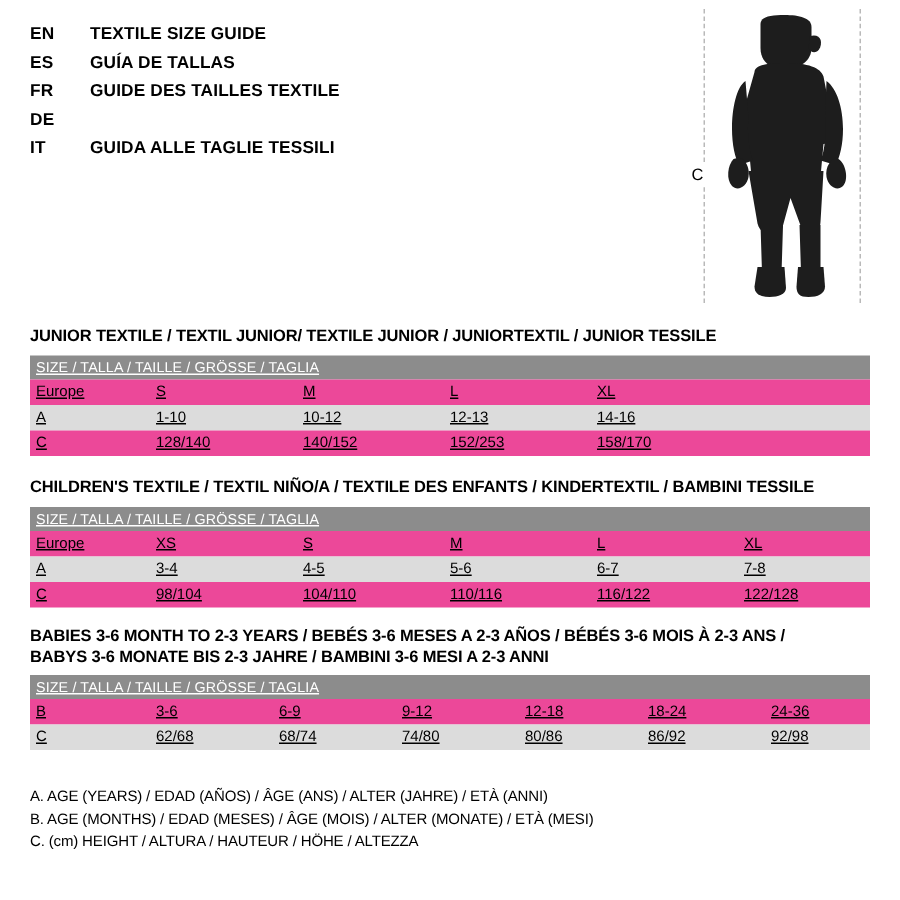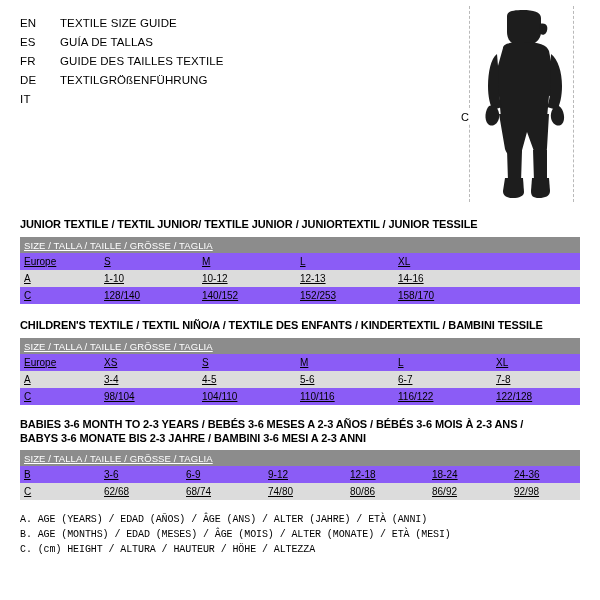--- a/index.html
+++ b/index.html
@@ -26,20 +26,21 @@
   .header {
     position: absolute;
     top: 14px;
     left: 20px;
     width: 420px;
   }
   .header-row {
     display: flex;
     align-items: baseline;
     line-height: 19px;
+    font-weight: bold;
   }
   .lang-code {
     width: 40px;
     font-size: 11.5px;
     letter-spacing: 0.2px;
   }
   .lang-text {
     font-size: 11.5px;
     letter-spacing: 0.1px;
   }
@@ -116,21 +117,21 @@
     font-size: 9.5px;
     font-weight: normal;
     letter-spacing: 0.1px;
     padding-left: 4px;
     height: 16px;
   }
   .tbl .band td {
     background: #dcdcdc;
   }
   .tbl .plain td {
-    background: #8b5cf6;
+    background: #ec4899;
   }
   .tbl td.k {
     padding-left: 4px;
     width: 78px;
   }
   .tbl td.v {
     padding-left: 2px;
   }
 
   
@@ -155,24 +156,24 @@
     <div class="header-row">
       <span class="lang-code">ES</span>
       <span class="lang-text">GUÍA DE TALLAS</span>
     </div>
     <div class="header-row">
       <span class="lang-code">FR</span>
       <span class="lang-text">GUIDE DES TAILLES TEXTILE</span>
     </div>
     <div class="header-row">
       <span class="lang-code">DE</span>
-      <span class="lang-text">TEXTILGRÖßENFÜHRUNG</span>
     </div>
     <div class="header-row">
       <span class="lang-code">IT</span>
+      <span class="lang-text">GUIDA ALLE TAGLIE TESSILI</span>
     </div>
   </div>
 
   <div class="figure-box">
     <div class="dash-left"></div>
     <div class="dash-right"></div>
     <div class="c-label">C</div>
     <svg class="kid" width="96" height="192" viewBox="0 0 96 192" xmlns="http://www.w3.org/2000/svg">
       <g fill="#1d1d1d">
 
@@ -287,19 +288,19 @@
       <td class="v">62/68</td>
       <td class="v">68/74</td>
       <td class="v">74/80</td>
       <td class="v">80/86</td>
       <td class="v">86/92</td>
       <td class="v">92/98</td>
     </tr>
   </tbody>
     </table>
 
-  <div class="legend" style="top:512px;font-family:Liberation Mono, monospace;">
+  <div class="legend" style="top:524px;">
     <div>A. AGE (YEARS) / EDAD (AÑOS) / ÂGE (ANS) / ALTER (JAHRE) / ETÀ (ANNI)</div>
     <div>B. AGE (MONTHS) / EDAD (MESES) / ÂGE (MOIS) / ALTER (MONATE) / ETÀ (MESI)</div>
     <div>C. (cm) HEIGHT / ALTURA / HAUTEUR / HÖHE / ALTEZZA</div>
   </div>
 
 </div>
 
 </body></html>

